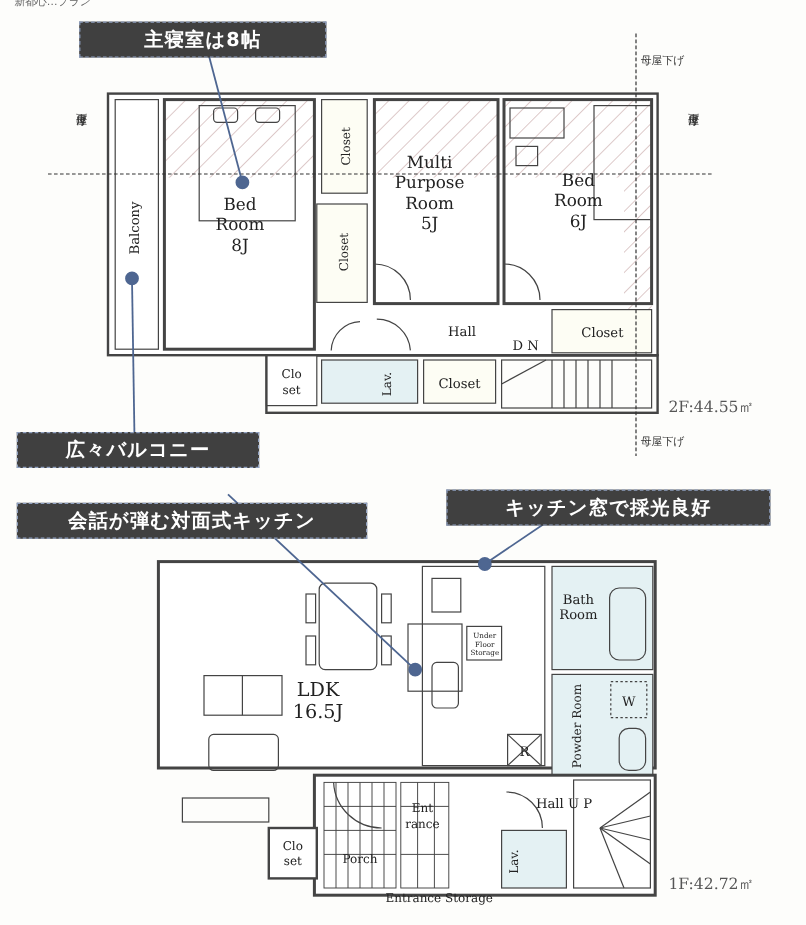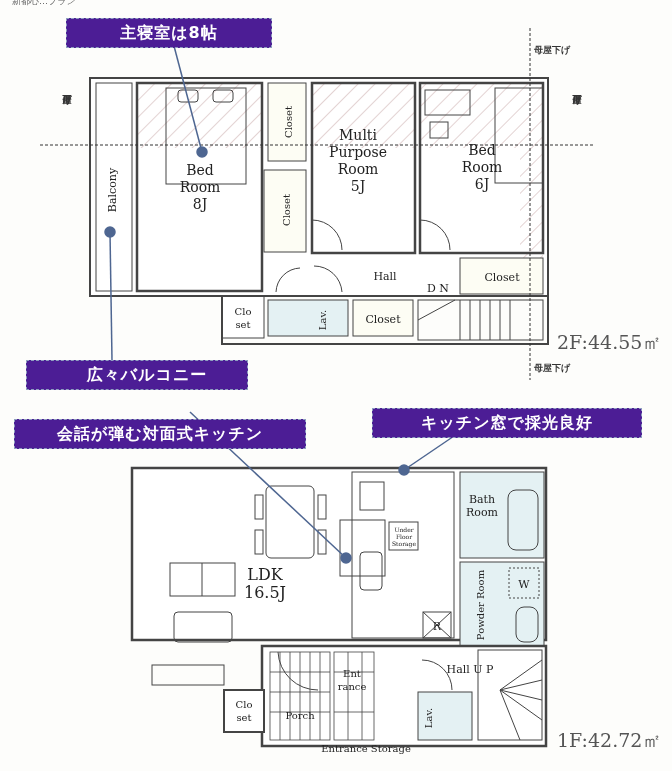--- a/index.html
+++ b/index.html
@@ -1,21 +1,21 @@
 <!DOCTYPE html>
 <html><head>
 <meta charset="utf-8">
 <style>
   html,body{margin:0;padding:0;background:#fdfdfb;}
   body{width:672px;height:771px;position:relative;overflow:hidden;font-family:"DejaVu Serif","Liberation Serif",serif;}
   #plan{position:absolute;left:0;top:0;width:672px;height:771px;}
-  .callout{position:absolute;background:#4c1d95;color:#fff;font-family:"DejaVu Sans","Liberation Sans",sans-serif;font-weight:bold;font-size:16px;display:flex;align-items:center;justify-content:center;border:1px dashed #8fa0c0;letter-spacing:1px;}
+  .callout{position:absolute;background:#404040;color:#fff;font-family:"DejaVu Sans","Liberation Sans",sans-serif;font-weight:bold;font-size:16px;display:flex;align-items:center;justify-content:center;border:1px dashed #8fa0c0;letter-spacing:1px;}
   .header-text{position:absolute;left:12px;top:-5px;font-size:9px;color:#666;font-family:"DejaVu Sans","Liberation Sans",sans-serif;}
-  .area{position:absolute;font-family:"DejaVu Serif","Liberation Serif",serif;font-size:19px;color:#555;}
-  .ceil{position:absolute;font-family:"DejaVu Sans","Liberation Sans",sans-serif;font-size:9px;font-weight:bold;color:#333;}
+  .area{position:absolute;font-family:"DejaVu Serif","Liberation Serif",serif;font-size:13px;color:#555;}
+  .ceil{position:absolute;font-family:"DejaVu Sans","Liberation Sans",sans-serif;font-size:9px;font-weight:normal;color:#333;}
   .ceil.v{writing-mode:vertical-rl;}
 </style>
 </head>
 <body>
 
 <div class="header-text">新都心…プラン</div>
 
 <svg id="plan" viewBox="0 0 672 771" xmlns="http://www.w3.org/2000/svg">
   <defs>
     <pattern id="hatch" patternUnits="userSpaceOnUse" width="12" height="12" patternTransform="rotate(45)">
@@ -188,21 +188,21 @@
     <line x1="110" y1="232" x2="112" y2="360"></line>
       <circle cx="110" cy="232" r="5"></circle>
     <line x1="190" y1="412" x2="346" y2="558"></line>
       <circle cx="346" cy="558" r="5"></circle>
     <line x1="460" y1="432" x2="404" y2="470"></line>
       <circle cx="404" cy="470" r="5"></circle>
   </g>
 </svg>
 
 <div class="callout" style="left:66px;top:18px;width:204px;height:28px;">主寝室は8帖</div>
-<div class="callout" style="left:26px;top:360px;width:200px;height:28px;padding-left:20px;">広々バルコニー</div>
+<div class="callout" style="left:14px;top:360px;width:200px;height:28px;">広々バルコニー</div>
 <div class="callout" style="left:14px;top:419px;width:290px;height:28px;">会話が弾む対面式キッチン</div>
 <div class="callout" style="left:372px;top:408px;width:268px;height:28px;text-align:right;">キッチン窓で採光良好</div>
 
 <div class="ceil" style="left:534px;top:44px;">母屋下げ</div>
 <div class="ceil v" style="left:570px;top:88px;">母屋下げ</div>
 <div class="ceil v" style="left:60px;top:88px;">母屋下げ</div>
 <div class="ceil" style="left:534px;top:362px;">母屋下げ</div>
 
 <div class="area" style="left:557px;top:330px;">2F:44.55㎡</div>
 <div class="area" style="left:557px;top:728px;">1F:42.72㎡</div>

